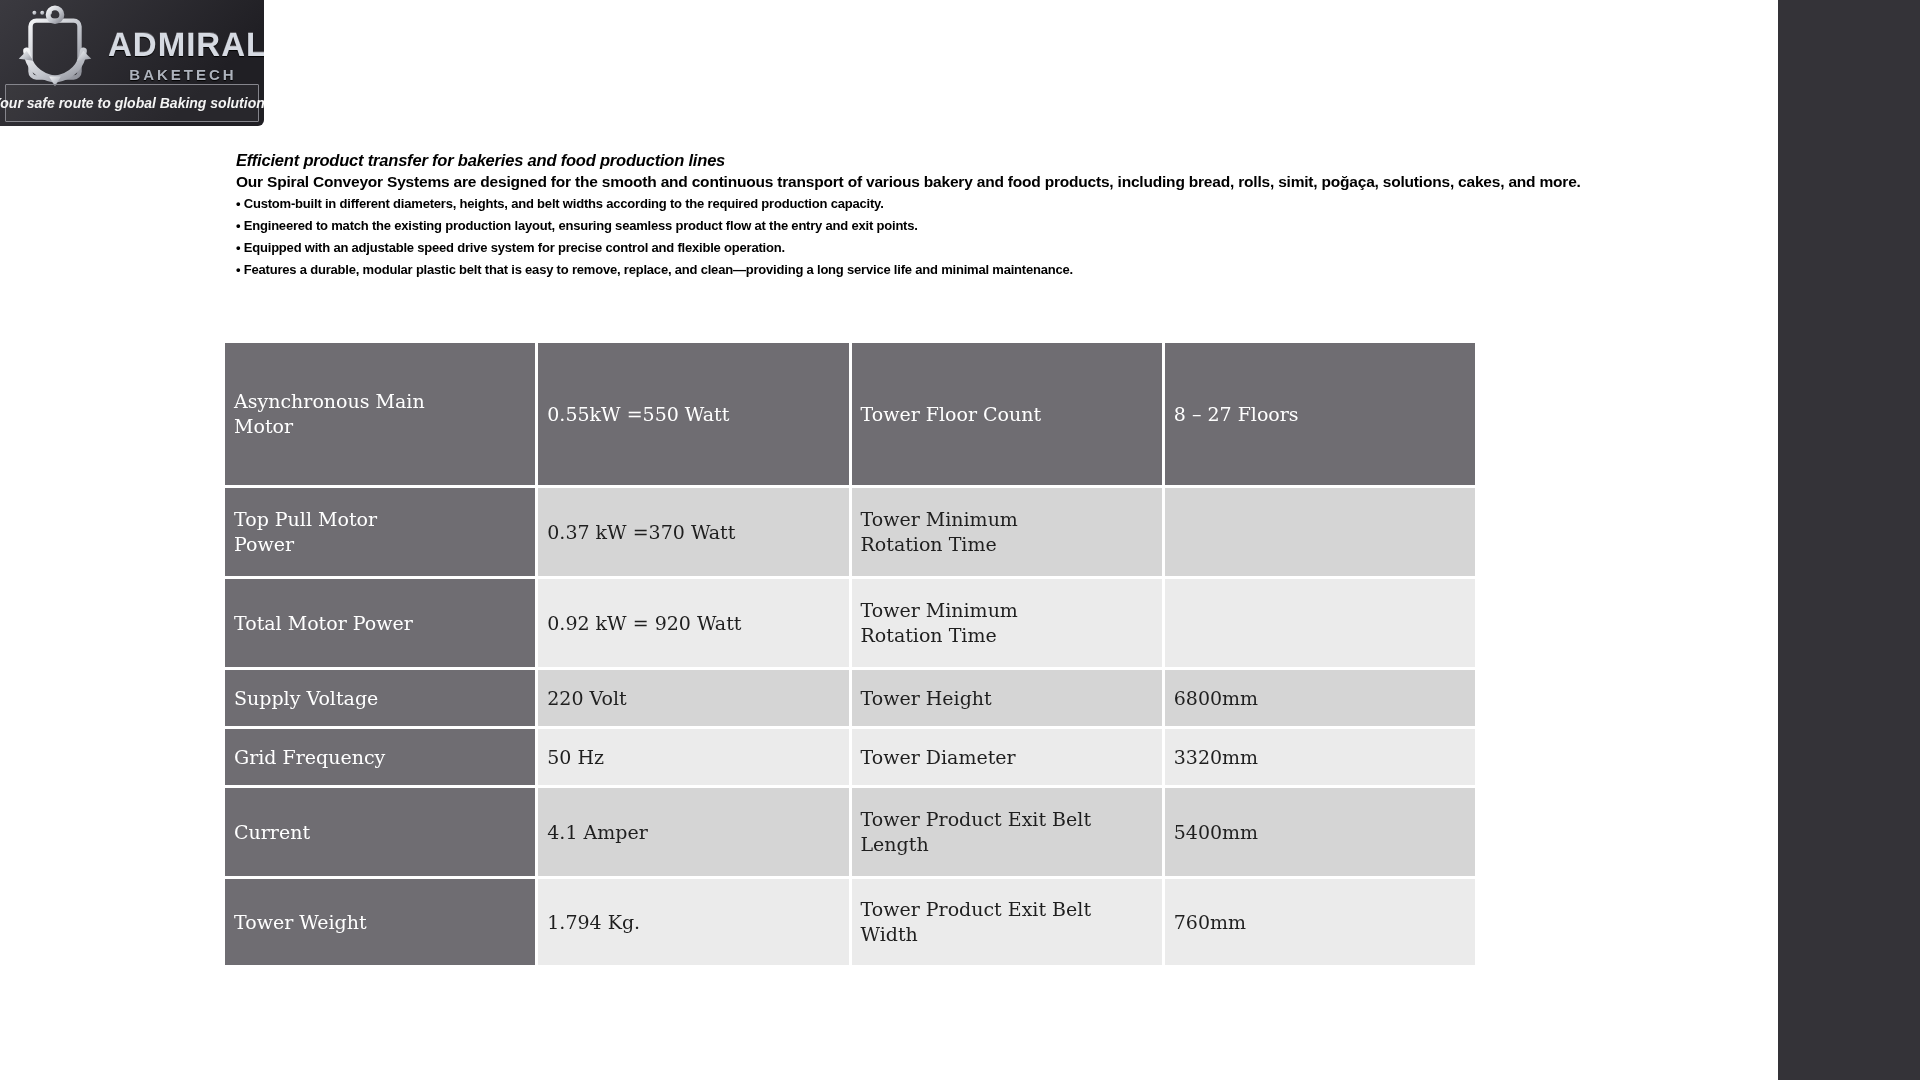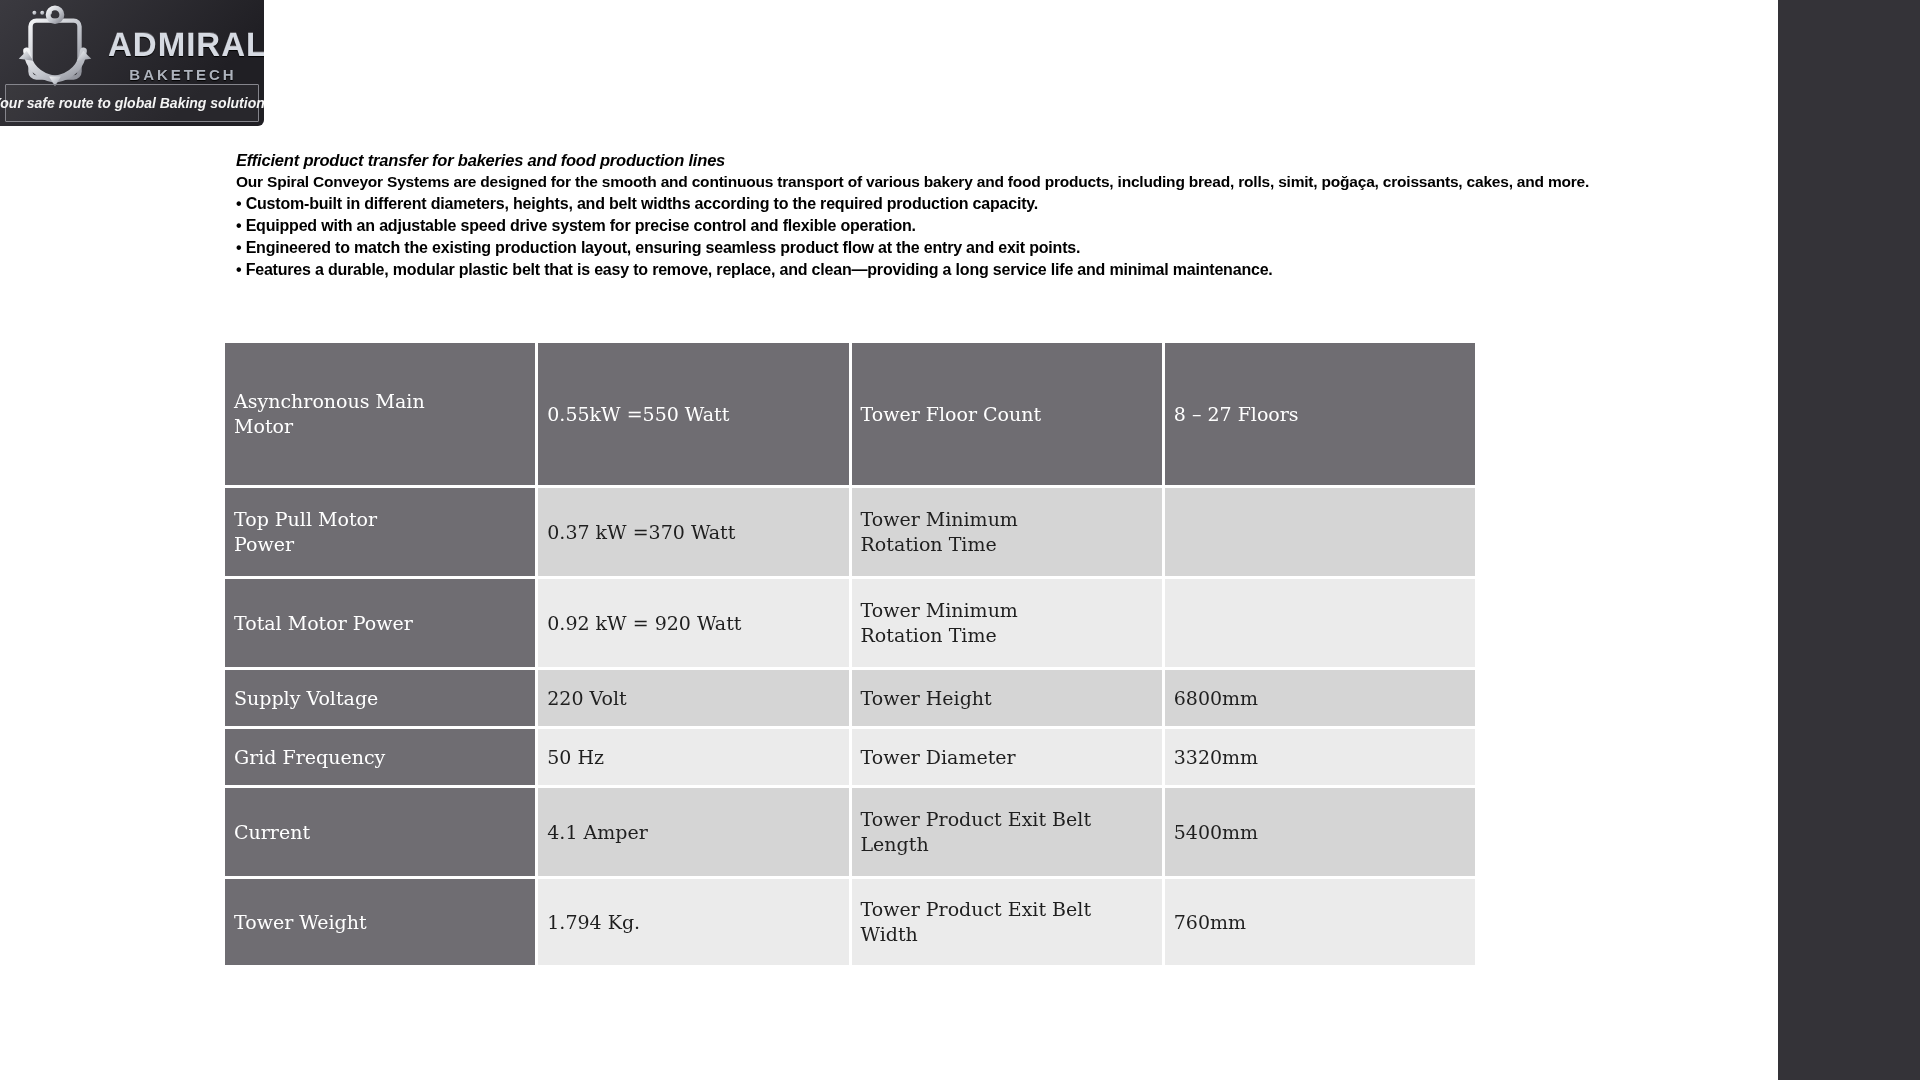--- a/index.html
+++ b/index.html
@@ -39,21 +39,21 @@
     background: rgba(255,255,255,0.04);
     white-space: nowrap;
   }
 
   
   .intro { position: absolute; left: 236px; top: 149px; width: 1530px; color: #000; }
   .intro .title    { font-size: 17px; font-weight: 700; letter-spacing: -0.2px; line-height: 22px; }
   .intro .subtitle { font-size: 16.5px; font-weight: 700; font-style: italic; letter-spacing: -0.2px; line-height: 22px; }
   .intro .desc     { font-size: 15.5px; font-weight: 700; letter-spacing: -0.2px; line-height: 22px; white-space: nowrap; }
   .intro ul { list-style: none; }
-  .intro li { font-size: 16px; font-weight: 700; letter-spacing: -0.2px; line-height: 22px; white-space: nowrap; }
+  .intro li { font-size: 13px; font-weight: 700; letter-spacing: -0.2px; line-height: 22px; white-space: nowrap; }
 
   
   .spec-table {
     position: absolute; left: 222px; top: 340px; width: 1256px;
     border-collapse: separate; border-spacing: 3px;
     table-layout: fixed;
   }
   .spec-table td {
     font-family: "DejaVu Serif", serif;
     font-size: 19px; line-height: 1.3;
@@ -106,25 +106,25 @@
   </svg>
   <div class="brand-text">
     <div class="brand-name">ADMIRAL</div>
     <div class="brand-sub">BAKETECH</div>
   </div>
   <div class="tagline">Your safe route to global Baking solutions</div>
 </header>
 
 <section class="intro">
   <h2 class="subtitle">Efficient product transfer for bakeries and food production lines</h2>
-  <p class="desc">Our Spiral Conveyor Systems are designed for the smooth and continuous transport of various bakery and food products, including bread, rolls, simit, poğaça, croissants, cakes, and more.</p>
+  <p class="desc">Our Spiral Conveyor Systems are designed for the smooth and continuous transport of various bakery and food products, including bread, rolls, simit, poğaça, solutions, cakes, and more.</p>
   <ul>
     <li>• Custom-built in different diameters, heights, and belt widths according to the required production capacity.</li>
+    <li>• Engineered to match the existing production layout, ensuring seamless product flow at the entry and exit points.</li>
     <li>• Equipped with an adjustable speed drive system for precise control and flexible operation.</li>
-    <li>• Engineered to match the existing production layout, ensuring seamless product flow at the entry and exit points.</li>
     <li>• Features a durable, modular plastic belt that is easy to remove, replace, and clean—providing a long service life and minimal maintenance.</li>
   </ul>
 </section>
 
 <table class="spec-table">
   <colgroup>
       <col style="width:25%">
       <col style="width:25%">
       <col style="width:25%">
       <col style="width:25%">

